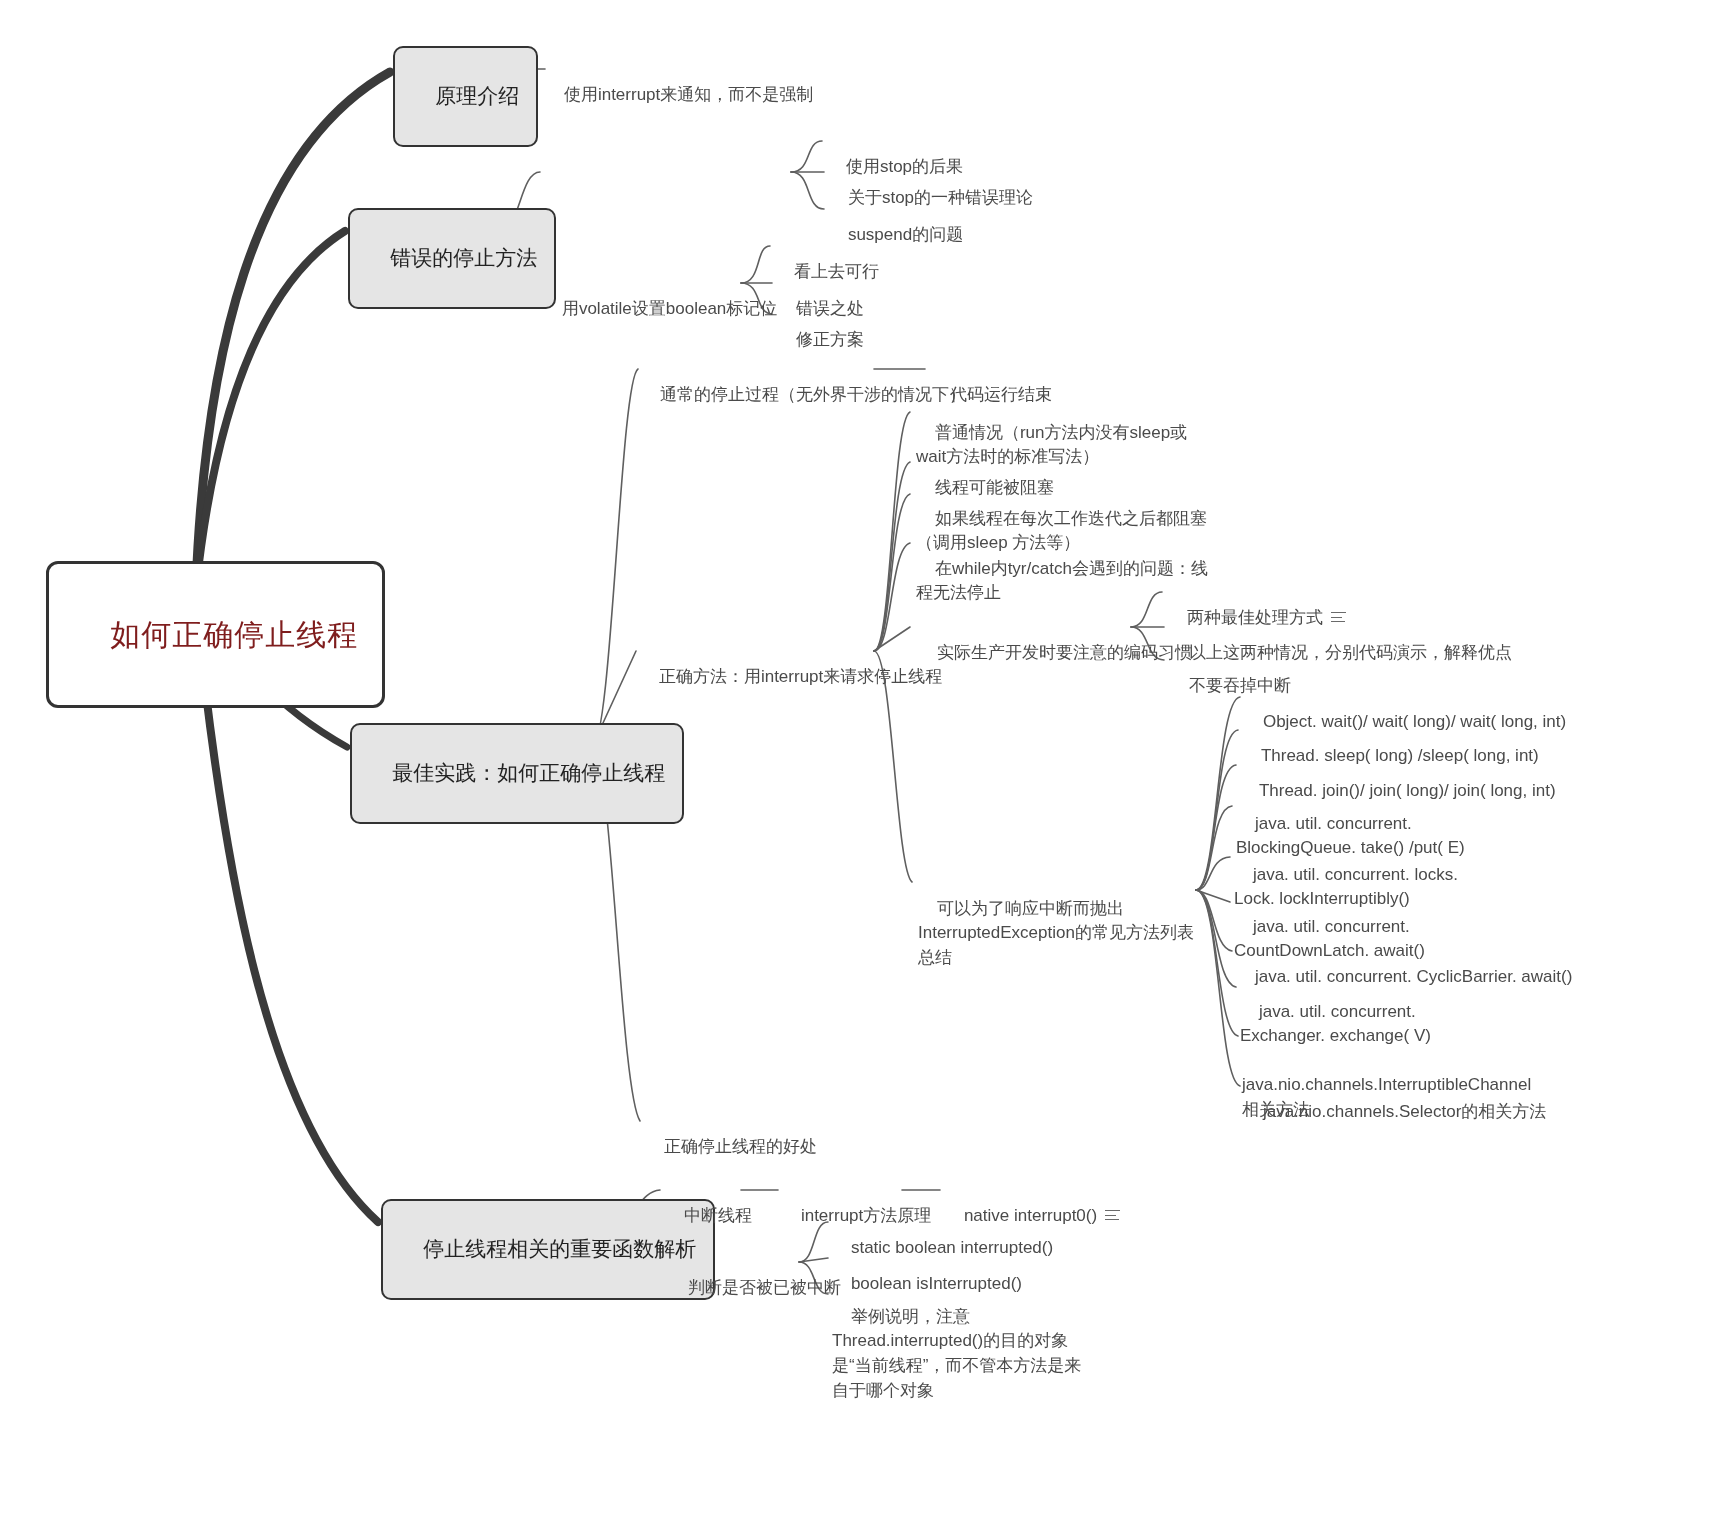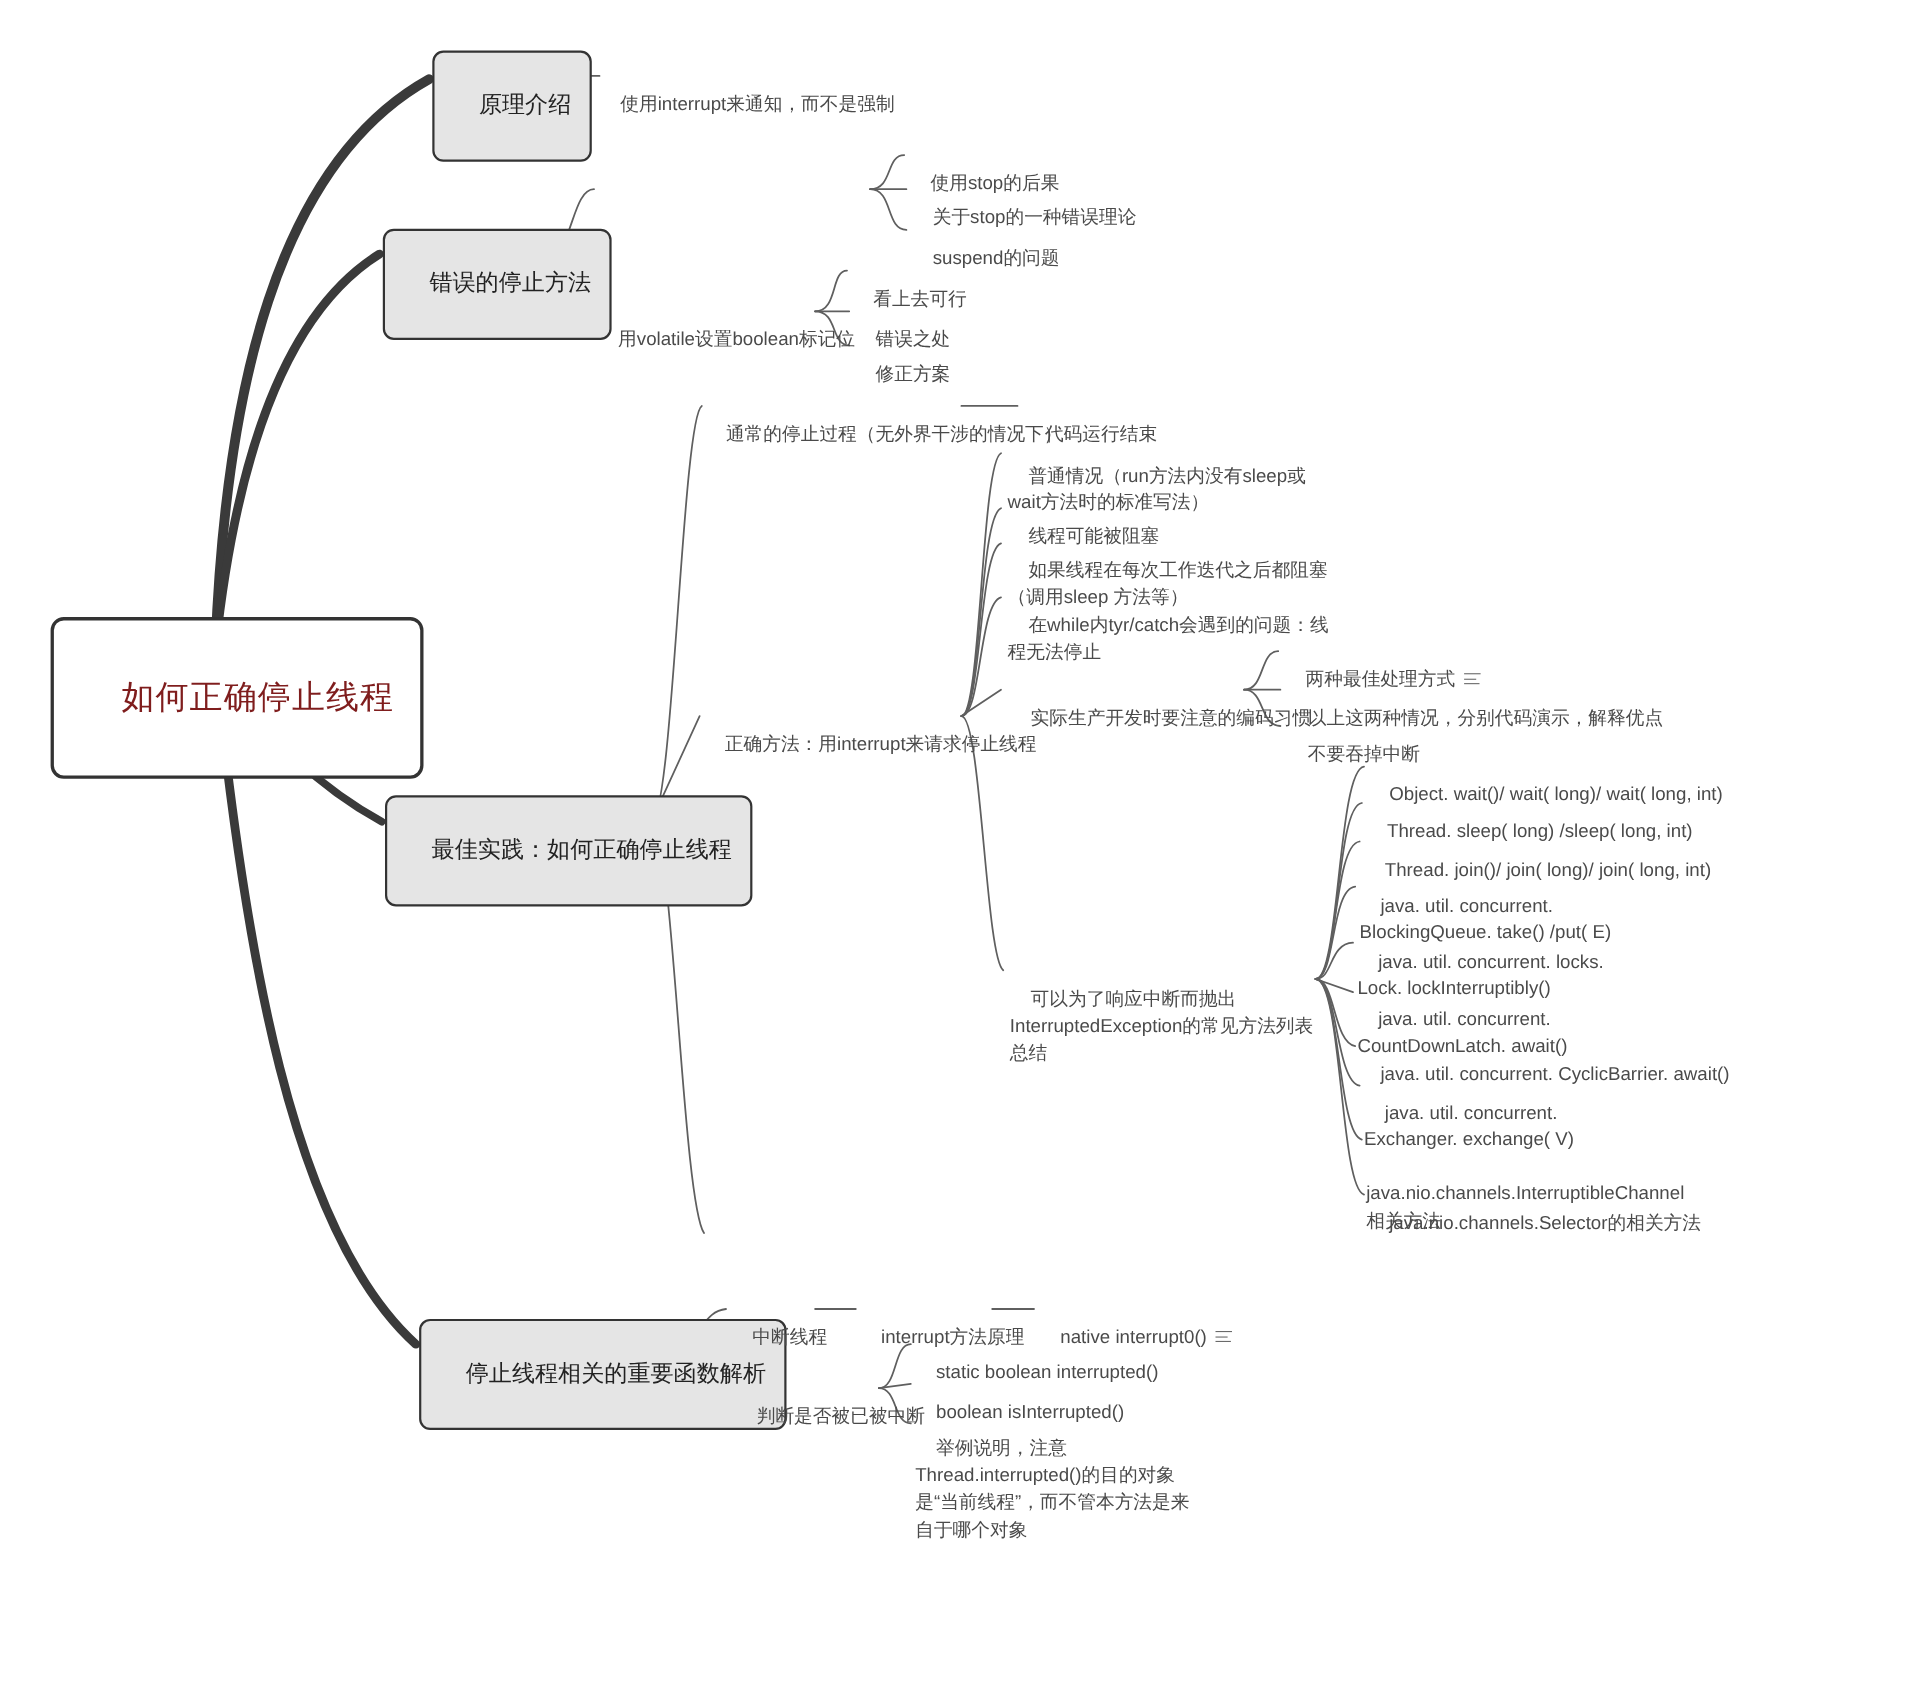--- a/index.html
+++ b/index.html
@@ -270,20 +270,23 @@
   <div class="node leaf-node wide3" style="left:1240px; top:975px;">
     <span>java. util. concurrent. Exchanger. exchange( V)</span>
   </div>
   <div class="node leaf-node wide2" style="left:1242px; top:1024px;">
     <span>java.nio.channels.InterruptibleChannel相关方法</span>
   </div>
   <div class="node leaf-node" style="left:1244px; top:1075px;">
     <span>java.nio.channels.Selector的相关方法</span>
   </div>
 
+  <div class="node leaf-node" style="left:645px; top:1110px;">
+    <span>正确停止线程的好处</span>
+  </div>
 
   <div class="node branch-node" style="left:381px; top:1199px;">
     <span>停止线程相关的重要函数解析</span>
   </div>
 
   <div class="node leaf-node" style="left:665px; top:1179px;">
     <span>中断线程</span>
   </div>
   <div class="node leaf-node" style="left:782px; top:1179px;">
     <span>interrupt方法原理</span>

